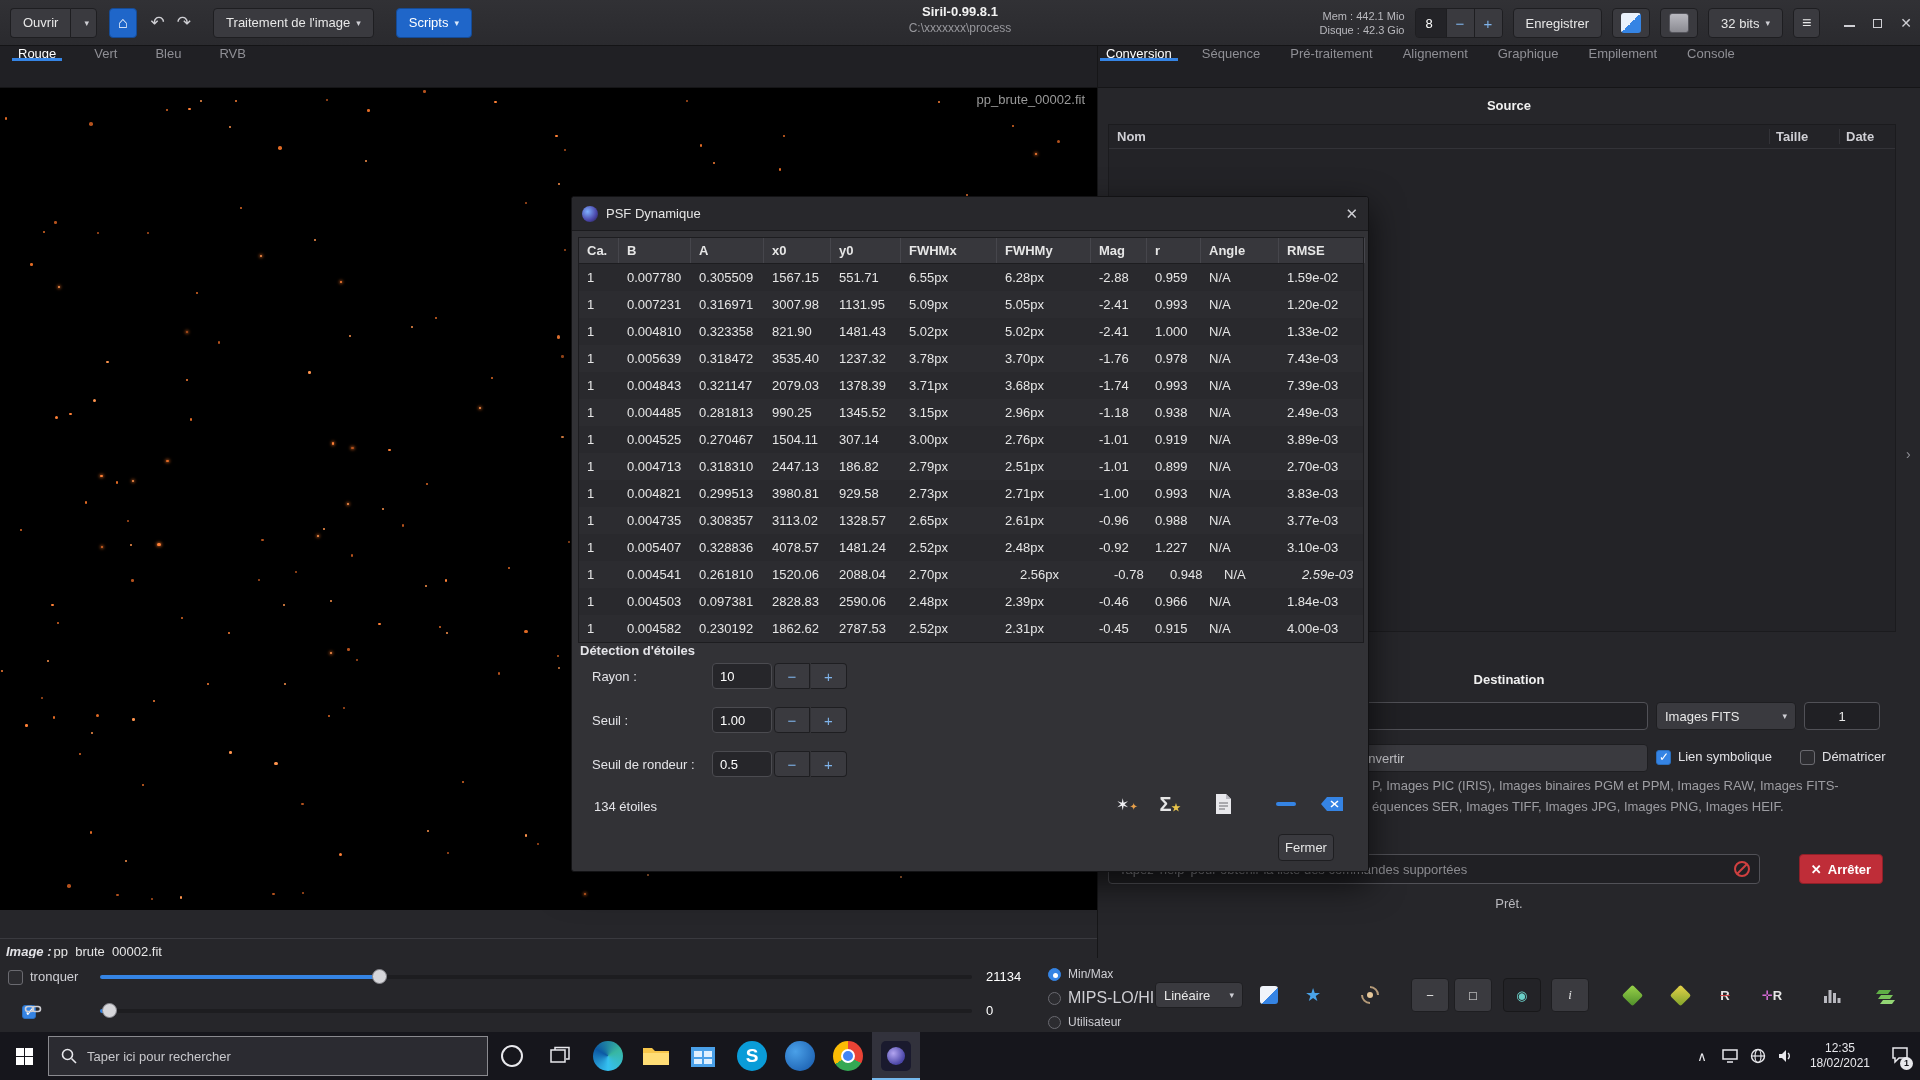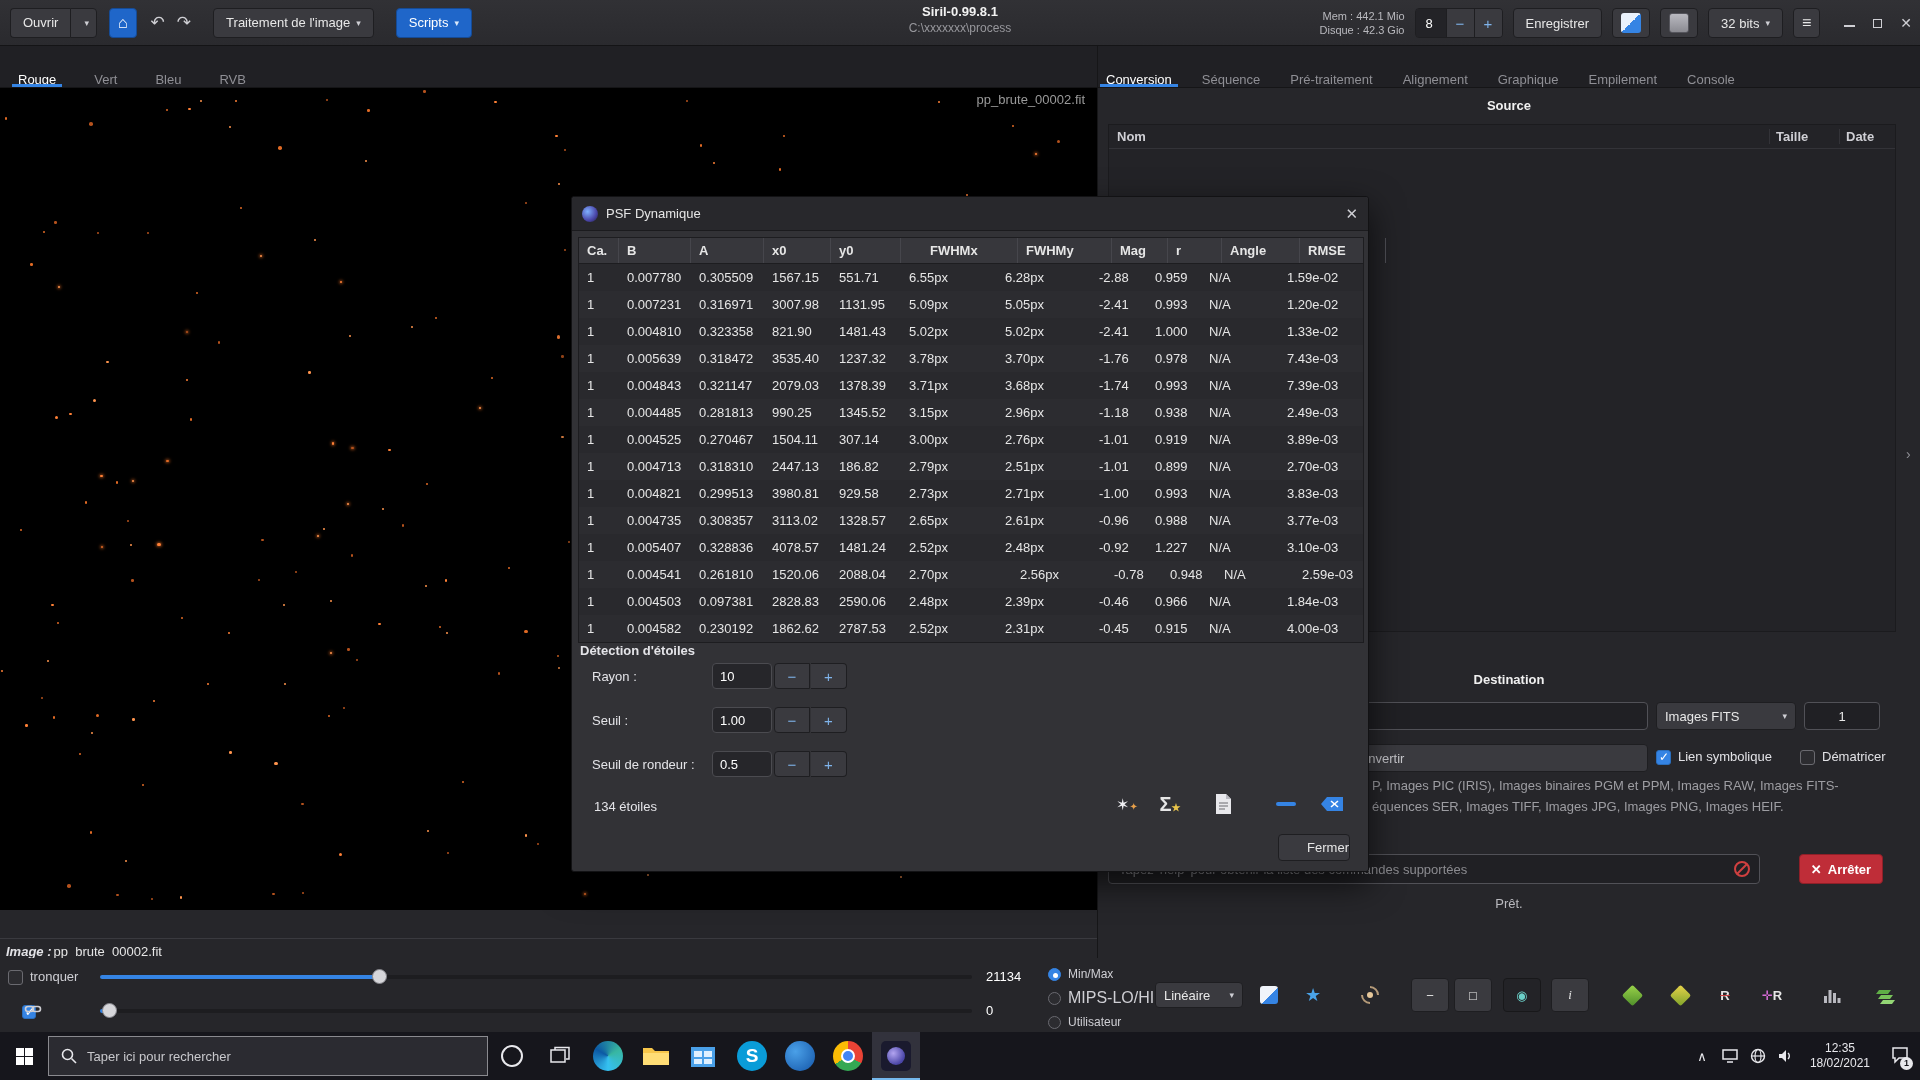--- a/index.html
+++ b/index.html
@@ -30,21 +30,21 @@
   .spingroup .val{background:#232327;color:#fff;display:flex;align-items:center;padding:0 10px;min-width:30px}
   .spingroup .st{background:#3a3a3f;width:28px;display:flex;align-items:center;justify-content:center;
     color:#7fb3ea;border-left:1px solid #1e1e21;font-size:15px}
   .winctl{display:flex;align-items:center;gap:18px;margin-left:14px;color:#cfcfd4}
   .winmin{display:inline-block;width:11px;border-bottom:2px solid #cfcfd4;height:8px}
   .winmax{display:inline-block;width:9px;height:9px;border:1px solid #cfcfd4}
   .iconbtn20{width:20px;height:20px;border-radius:3px}
 
   
   .tabstrip{top:46px;height:42px;background:#202024;border-bottom:1px solid #151517;
-    display:flex;align-items:flex-end;z-index:5}
+    display:flex;align-items:flex-start;z-index:5}
   #left-tabs{left:0;width:1097px;padding-left:16px;gap:34px}
   #right-tabs{left:1098px;width:822px;padding-left:6px;gap:26px}
   .tab{display:flex;align-items:center;color:#8f8f95;position:relative;padding:0 2px;cursor:default}
   .tab.active{color:#ffffff}
   .tab.active::after{content:"";position:absolute;left:-4px;right:-4px;bottom:0;height:3px;background:#3584e4}
 
   
   #image-area{left:0;top:88px;width:1097px;height:822px;background:#000;overflow:hidden}
   .star{position:absolute;border-radius:50%}
   #overlay-filename{position:absolute;right:12px;top:4px;color:#9a9a9a;font-size:13px}
@@ -109,22 +109,22 @@
   .psf-row:nth-child(even):not(.head){background:#2c2c30}
   .cell{padding-left:8px;overflow:hidden;white-space:nowrap;flex:none}
   .dlg-label{position:absolute;color:#e4e4e8}
   .dlg-input{position:absolute;width:60px;height:26px;background:#26262a;border:1px solid #4b4b50;
     border-radius:4px;color:#fff;display:flex;align-items:center;padding-left:7px}
   .dlg-step{position:absolute;width:36px;height:26px;background:#3a3a3f;border:1px solid #1e1e21;
     display:flex;align-items:center;justify-content:center;color:#7fb3ea;font-size:15px}
   .dlg-step.minus{border-radius:4px 0 0 4px}
   .dlg-step.plus{border-radius:0 4px 4px 0;border-left:none}
   .dlg-ibtn{position:absolute;height:38px;display:flex;align-items:center;justify-content:center}
-  #dlg-close-btn{position:absolute;left:706px;top:637px;width:72px;height:27px;background:#3a3a3f;
-    border:1px solid #1e1e21;border-radius:4px;display:flex;align-items:center;justify-content:flex-end}
+  #dlg-close-btn{position:absolute;left:706px;top:637px;width:56px;height:27px;background:#3a3a3f;
+    border:1px solid #1e1e21;border-radius:4px;display:flex;align-items:center;justify-content:center}
 
   
   #taskbar{left:0;top:1032px;width:1920px;height:48px;background:#16161c;z-index:60;display:flex;align-items:center}
   .tk{width:48px;height:48px;display:flex;align-items:center;justify-content:center;flex:none}
   #win-logo{display:grid;grid-template-columns:8px 8px;grid-template-rows:8px 8px;gap:1px}
   #win-logo span{background:#fff}
   #tb-search{width:440px;height:40px;margin:0 0 0 0;background:#2b2b31;border:1px solid #8a8a8f;
     display:flex;align-items:center;gap:10px;padding:0 12px;color:#c8c8cc}
   #cortana-ring{width:22px;height:22px;border:2px solid #e8e8ec;border-radius:50%}
   .appico32{width:30px;height:30px;position:relative}
@@ -623,21 +623,21 @@
       <span>PSF Dynamique</span>
       <span id="dlg-close">✕</span>
     </div>
     <div id="psf-table">
       <div class="psf-row head" id="psf-head">
           <div class="cell" style="width: 40px;">Ca.</div>
           <div class="cell" style="width: 72px;">B</div>
           <div class="cell" style="width: 73px;">A</div>
           <div class="cell" style="width: 67px;">x0</div>
           <div class="cell" style="width: 70px;">y0</div>
-          <div class="cell" style="width: 96px; margin-left: 21px;">FWHMx</div>
+          <div class="cell" style="width: 96px;">FWHMx</div>
           <div class="cell" style="width: 94px;">FWHMy</div>
           <div class="cell" style="width: 56px;">Mag</div>
           <div class="cell" style="width: 54px;">r</div>
           <div class="cell" style="width: 78px;">Angle</div>
           <div class="cell" style="width: 86px;">RMSE</div>
         </div>
       <div id="psf-body">
           <div class="psf-row">
             <div class="cell" style="width: 40px;">1</div>
             <div class="cell" style="width: 72px;">0.007780</div>
@@ -785,21 +785,21 @@
             <div class="cell" style="width: 40px;">1</div>
             <div class="cell" style="width: 72px;">0.004541</div>
             <div class="cell" style="width: 73px;">0.261810</div>
             <div class="cell" style="width: 67px;">1520.06</div>
             <div class="cell" style="width: 70px;">2088.04</div>
             <div class="cell" style="width: 96px;">2.70px</div>
             <div class="cell" style="width: 94px; margin-left: 15px;">2.56px</div>
             <div class="cell" style="width: 56px;">-0.78</div>
             <div class="cell" style="width: 54px;">0.948</div>
             <div class="cell" style="width: 78px;">N/A</div>
-            <div class="cell" style="width: 86px;">2.59e-03</div>
+            <div class="cell" style="width: 86px; font-style: italic;">2.59e-03</div>
           </div>
           <div class="psf-row">
             <div class="cell" style="width: 40px;">1</div>
             <div class="cell" style="width: 72px;">0.004503</div>
             <div class="cell" style="width: 73px;">0.097381</div>
             <div class="cell" style="width: 67px;">2828.83</div>
             <div class="cell" style="width: 70px;">2590.06</div>
             <div class="cell" style="width: 96px;">2.48px</div>
             <div class="cell" style="width: 94px;">2.39px</div>
             <div class="cell" style="width: 56px;">-0.46</div>

